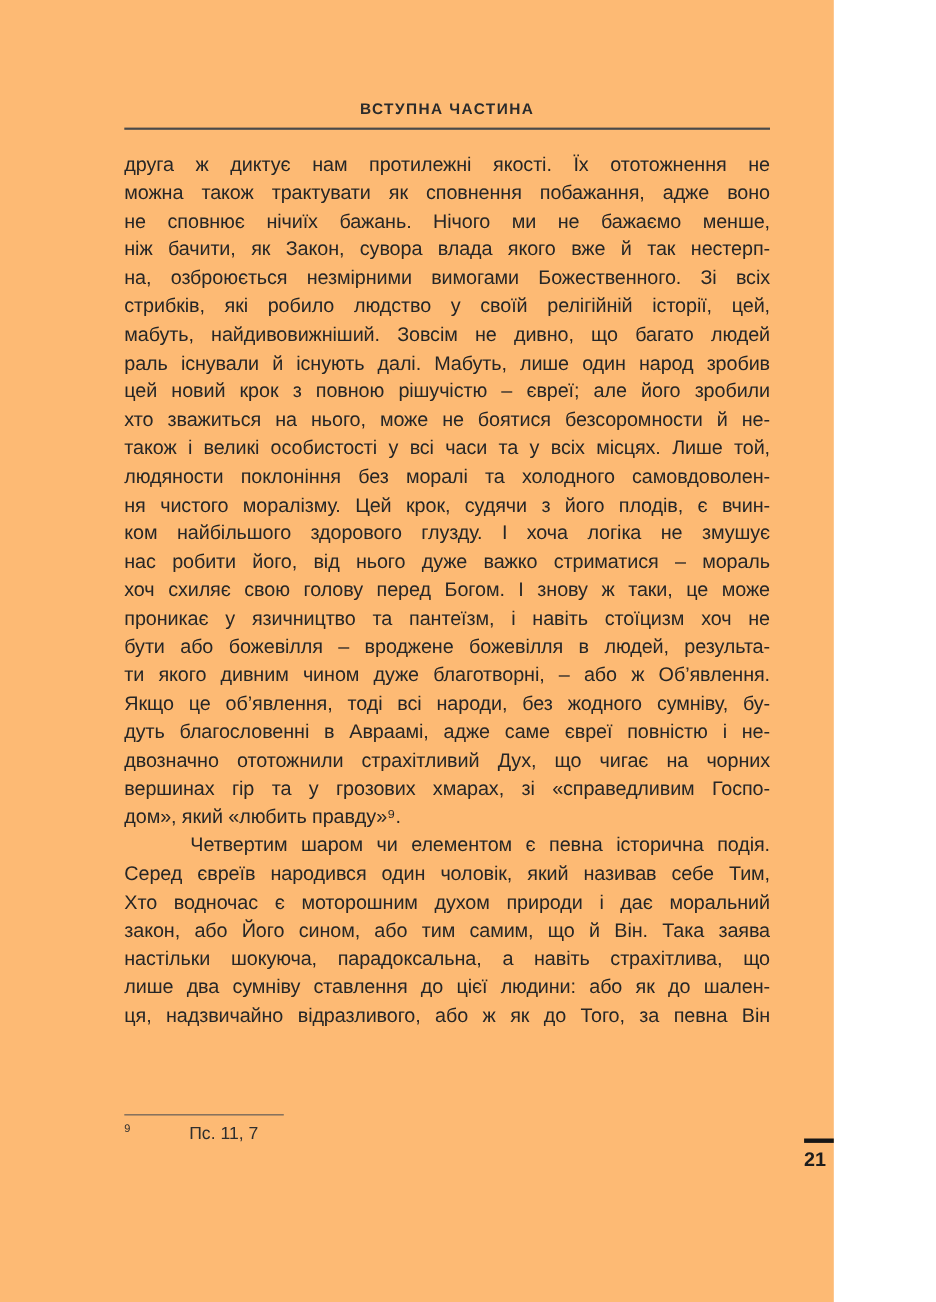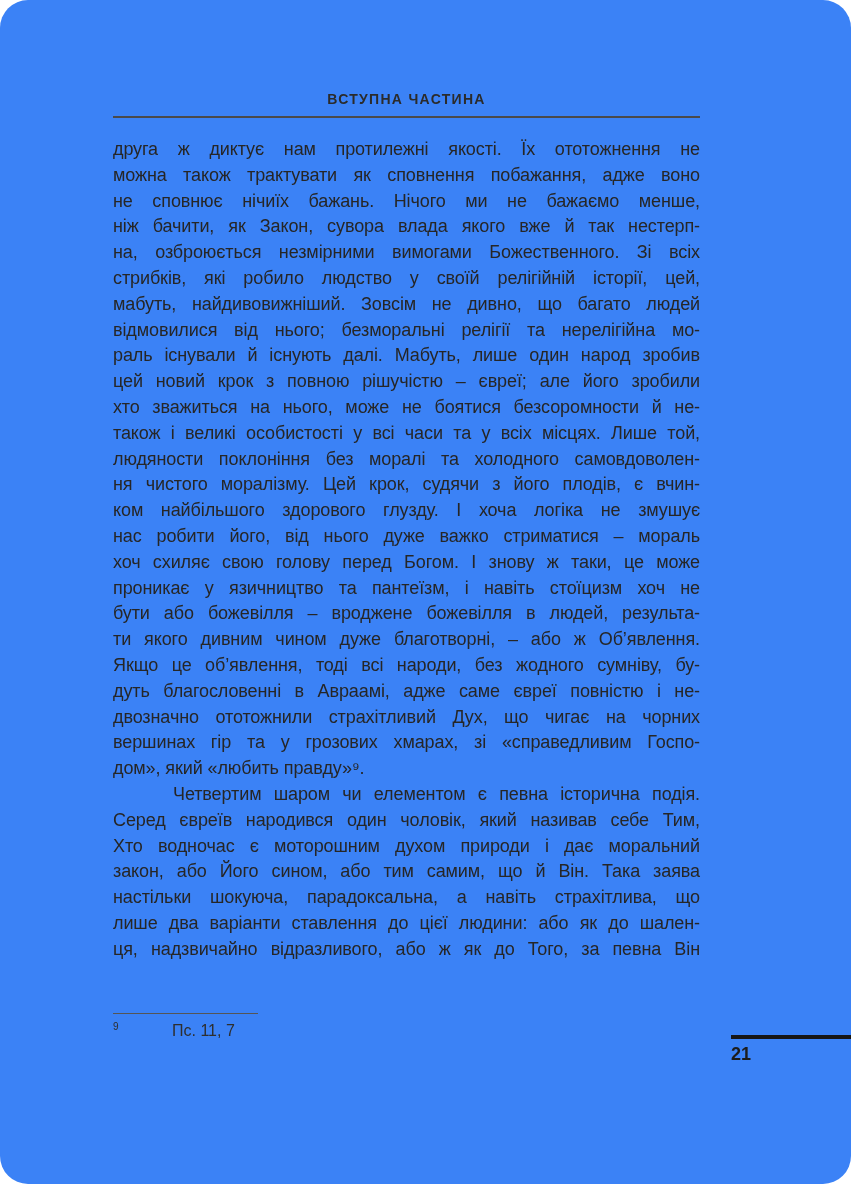--- a/index.html
+++ b/index.html
@@ -1,24 +1,23 @@
 <!DOCTYPE html>
 <html lang="uk"><head>
 <meta charset="utf-8">
 <style>
   html, body { margin: 0; padding: 0; background: #ffffff; }
   .page {
     position: relative;
-    width: 851px;
+    width: 758px;
     height: 1184px;
-    background: #3b82f6;
+    background: #fdba74;
     font-family: "Liberation Sans", sans-serif;
     color: #262626;
     overflow: hidden;
-    border-radius: 28px;
   }
   .running-head {
     position: absolute;
     top: 91px; left: 113px; width: 587px;
     text-align: center;
     font-size: 14px;
     font-weight: bold;
     letter-spacing: 1.3px;
     color: #2b2b2b;
   }
@@ -82,21 +81,20 @@
   <div class="head-rule"></div>
 
   <div class="body-text">
       <div class="line">друга ж диктує нам протилежні якості. Їх ототожнення не</div>
       <div class="line">можна також трактувати як сповнення побажання, адже воно</div>
       <div class="line">не сповнює нічиїх бажань. Нічого ми не бажаємо менше,</div>
       <div class="line">ніж бачити, як Закон, сувора влада якого вже й так нестерп-</div>
       <div class="line">на, озброюється незмірними вимогами Божественного. Зі всіх</div>
       <div class="line">стрибків, які робило людство у своїй релігійній історії, цей,</div>
       <div class="line">мабуть, найдивовижніший. Зовсім не дивно, що багато людей</div>
-      <div class="line">відмовилися від нього; безморальні релігії та нерелігійна мо-</div>
       <div class="line">раль існували й існують далі. Мабуть, лише один народ зробив</div>
       <div class="line">цей новий крок з повною рішучістю – євреї; але його зробили</div>
       <div class="line">хто зважиться на нього, може не боятися безсоромности й не-</div>
       <div class="line">також і великі особистості у всі часи та у всіх місцях. Лише той,</div>
       <div class="line">людяности поклоніння без моралі та холодного самовдоволен-</div>
       <div class="line">ня чистого моралізму. Цей крок, судячи з його плодів, є вчин-</div>
       <div class="line">ком найбільшого здорового глузду. І хоча логіка не змушує</div>
       <div class="line">нас робити його, від нього дуже важко стриматися – мораль</div>
       <div class="line">хоч схиляє свою голову перед Богом. І знову ж таки, це може</div>
       <div class="line">проникає у язичництво та пантеїзм, і навіть стоїцизм хоч не</div>
@@ -105,21 +103,21 @@
       <div class="line">Якщо це об’явлення, тоді всі народи, без жодного сумніву, бу-</div>
       <div class="line">дуть благословенні в Авраамі, адже саме євреї повністю і не-</div>
       <div class="line">двозначно ототожнили страхітливий Дух, що чигає на чорних</div>
       <div class="line">вершинах гір та у грозових хмарах, зі «справедливим Госпо-</div>
       <div class="line no-just">дом», який «любить правду»⁹.</div>
       <div class="line indent">Четвертим шаром чи елементом є певна історична подія.</div>
       <div class="line">Серед євреїв народився один чоловік, який називав себе Тим,</div>
       <div class="line">Хто водночас є моторошним духом природи і дає моральний</div>
       <div class="line">закон, або Його сином, або тим самим, що й Він. Така заява</div>
       <div class="line">настільки шокуюча, парадоксальна, а навіть страхітлива, що</div>
-      <div class="line">лише два варіанти ставлення до цієї людини: або як до шален-</div>
+      <div class="line">лише два сумніву ставлення до цієї людини: або як до шален-</div>
       <div class="line">ця, надзвичайно відразливого, або ж як до Того, за певна Він</div>
     </div>
 
   <div class="footnote-rule"></div>
 
   <div class="footnote">
     <span class="fn-marker">9</span><span class="fn-text">Пс. 11, 7</span>
   </div>
 
   <div class="pagenum-rule"></div>

